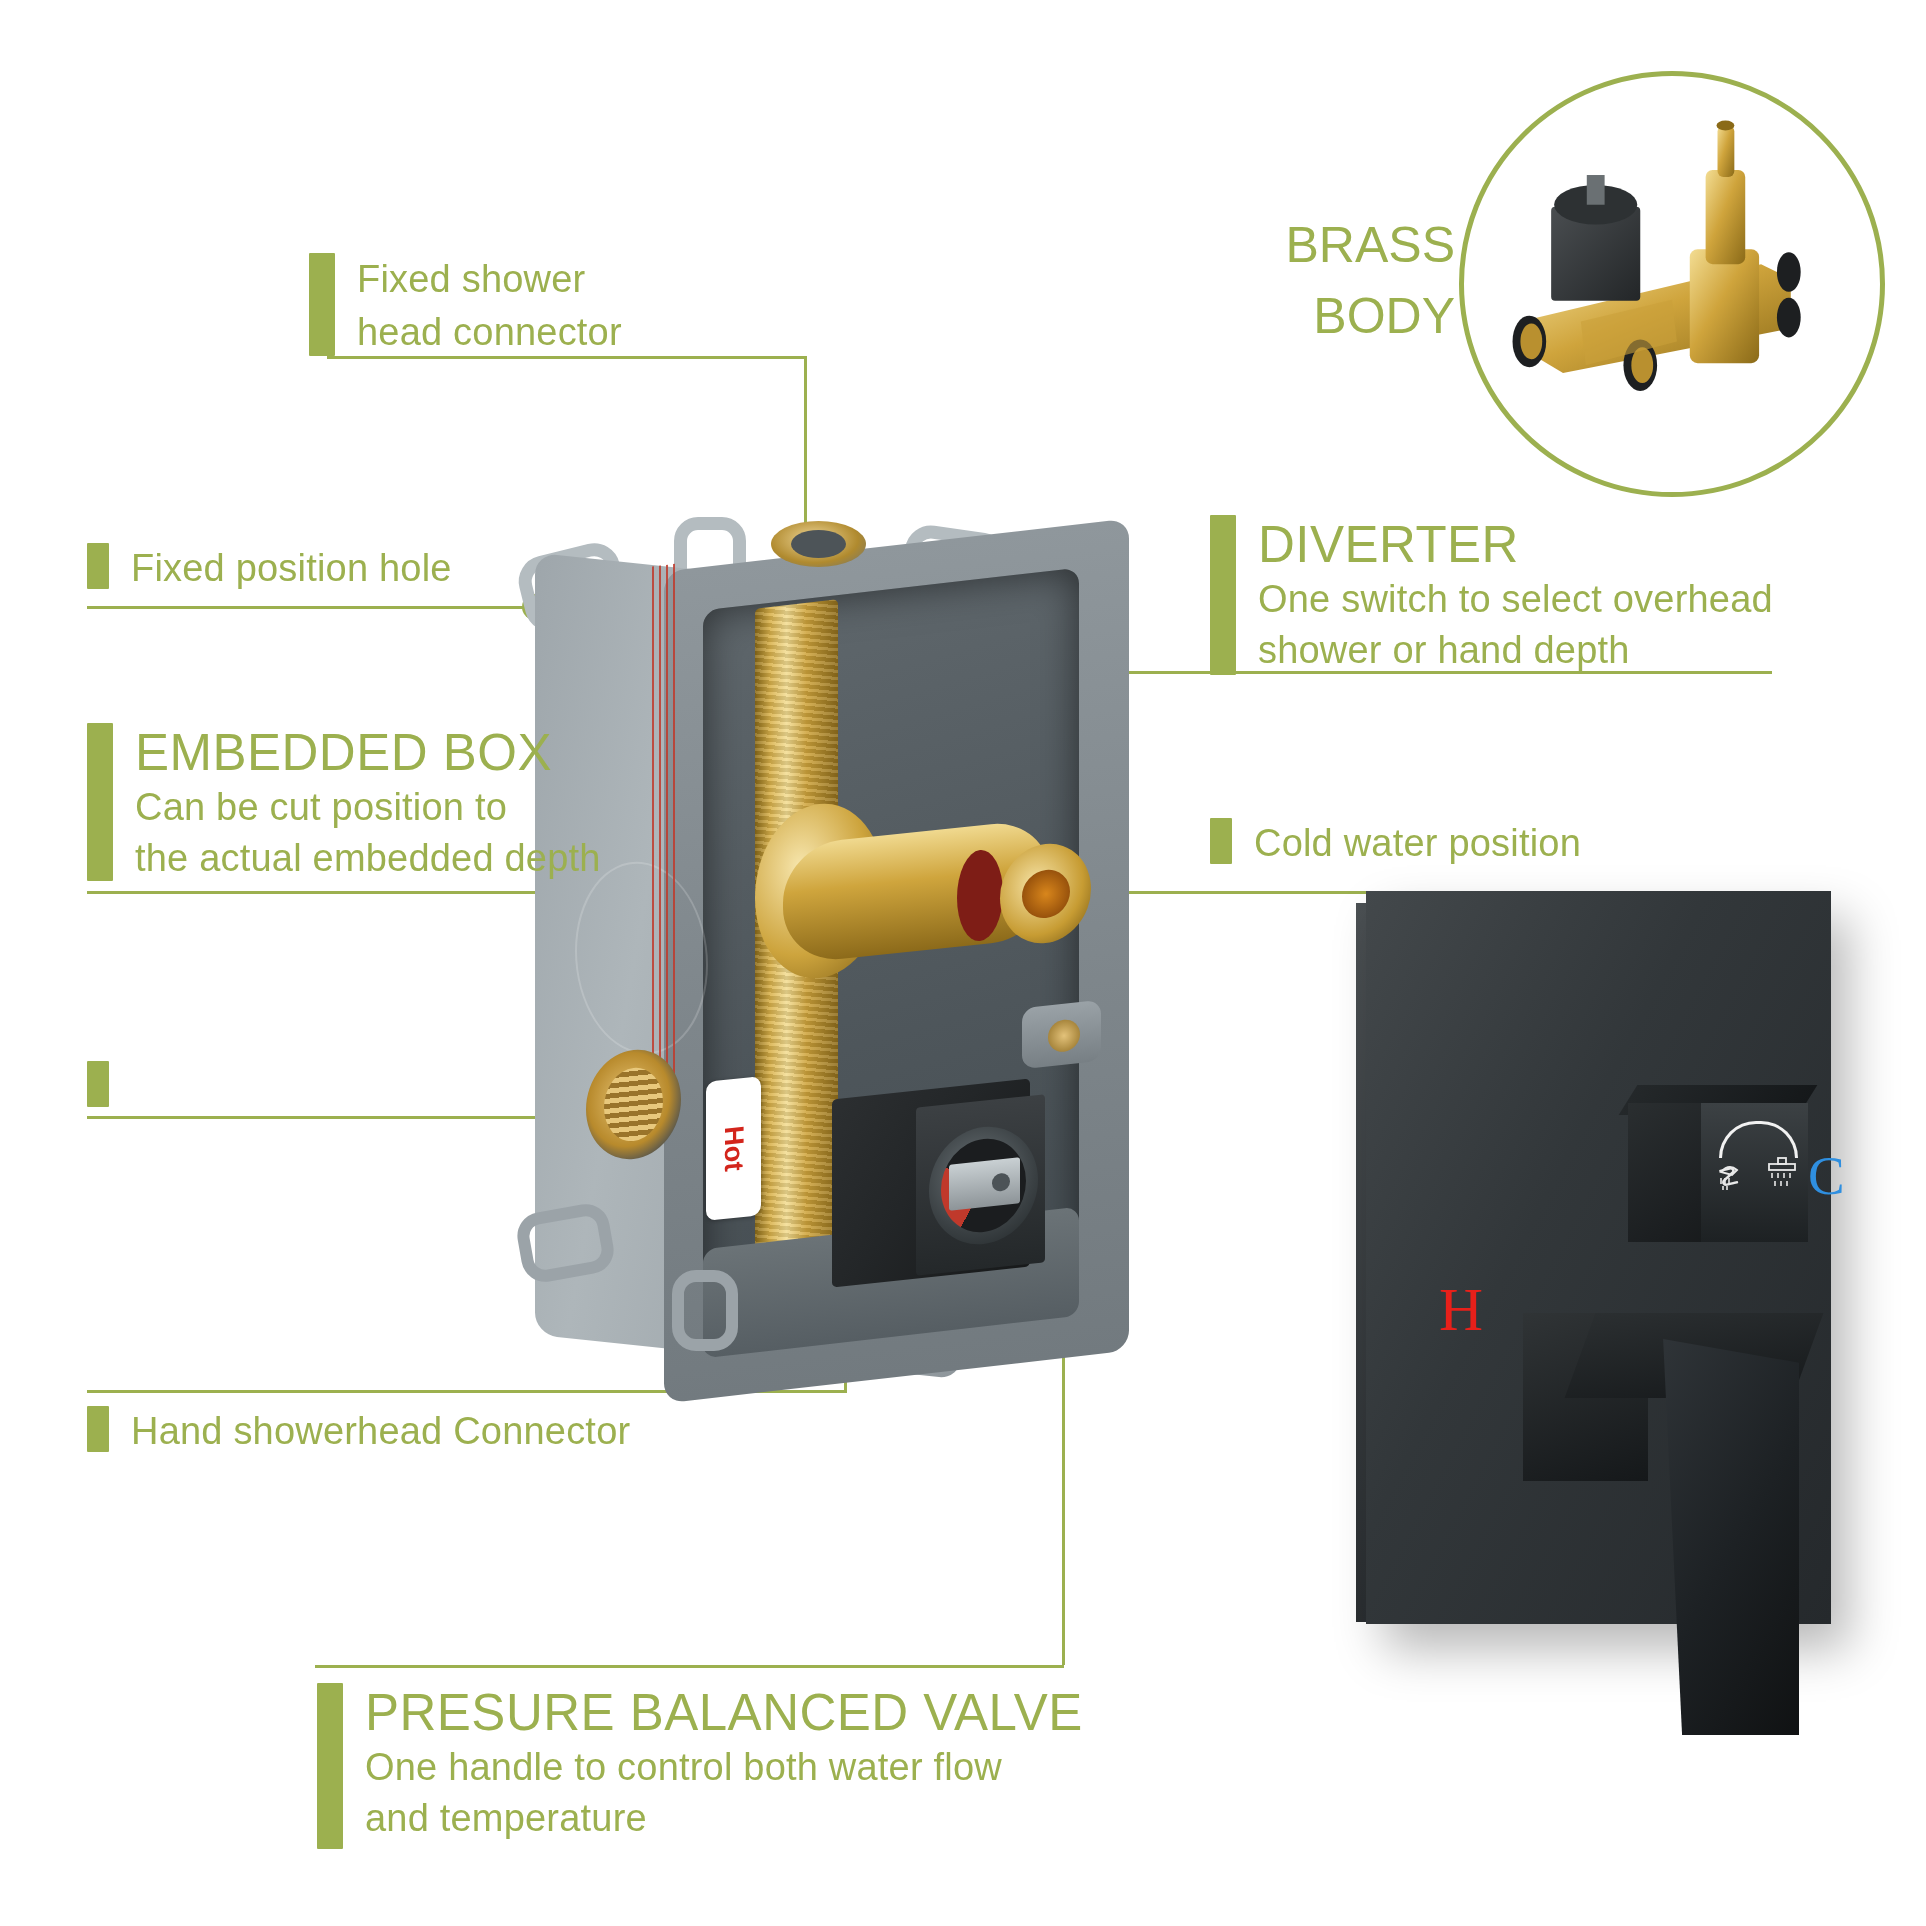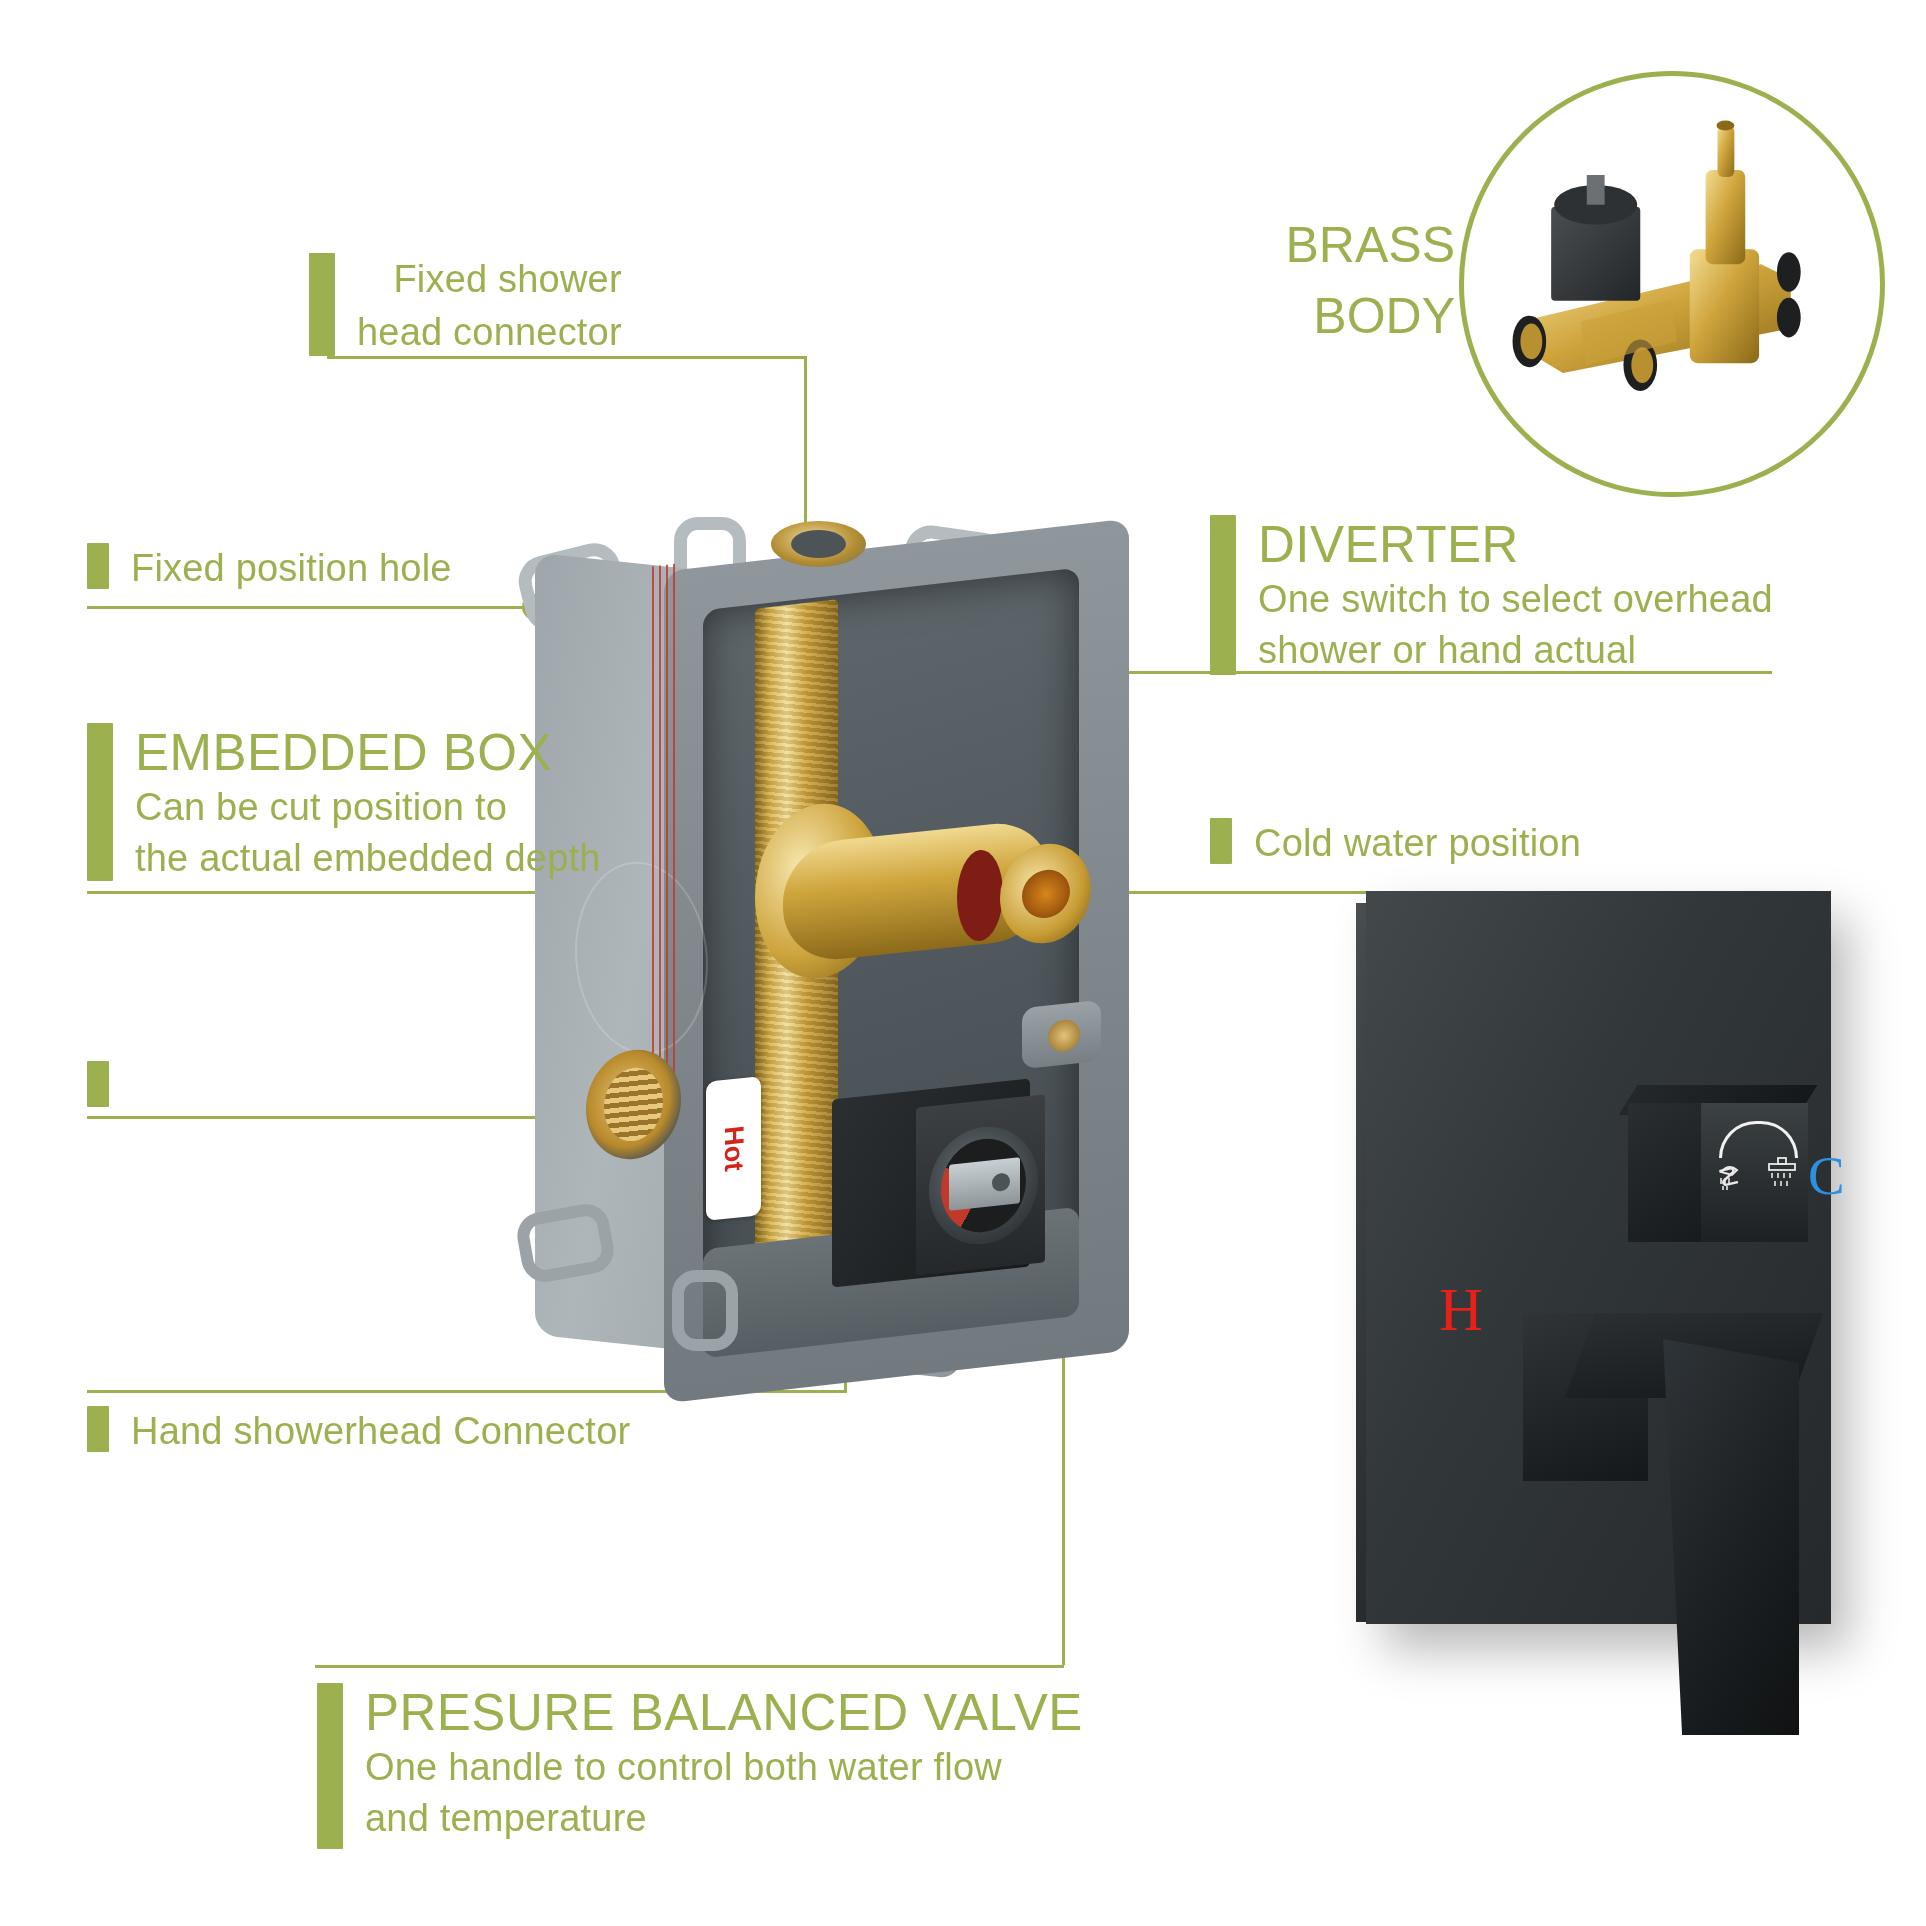--- a/index.html
+++ b/index.html
@@ -8,21 +8,21 @@
 
   .stage{position:absolute;inset:0;padding-left:24px;}
 
   
   .callout{position:absolute;display:flex;align-items:flex-start;gap:22px;}
   .bar{flex:0 0 auto;background:#9cb04f;border-radius:1px;}
   .bar.sm{width:22px;height:46px;}
   .bar.md{width:26px;height:107px;}
   .txt{color:#9cb04f;letter-spacing:0.2px;}
   .t-plain{font-size:38px;line-height:51px;font-weight:400;}
-  .t-plain2{font-size:38px;line-height:53px;font-weight:400;text-align:right;}
+  .t-plain2{font-size:38px;line-height:53px;font-weight:400;}
   .t-head{font-size:51px;line-height:59px;font-weight:400;letter-spacing:0.5px;}
   .t-sub{font-size:38px;line-height:51px;font-weight:400;}
 
   
   .ln{position:absolute;background:#9cb04f;}
   .lh{height:3px;}
   .lv{width:3px;}
   .dot{position:absolute;width:26px;height:26px;border-radius:50%;
        background:#9cb04f;transform:translate(-50%,-50%);}
 
@@ -335,21 +335,21 @@
     <div class="txt t-plain">
       <div>Hand showerhead Connector</div>
     </div>
   </div>
 
   <div class="callout" style="left:1210px;top:515px;">
     <div class="bar md" style="height:160px;"></div>
     <div class="txt">
       <div class="t-head">DIVERTER</div>
       <div class="t-sub">One switch to select overhead</div>
-      <div class="t-sub">shower or hand actual</div>
+      <div class="t-sub">shower or hand depth</div>
     </div>
   </div>
 
   <div class="callout" style="left:1210px;top:818px;">
     <div class="bar sm"></div>
     <div class="txt t-plain">
       <div>Cold water position</div>
     </div>
   </div>
 

